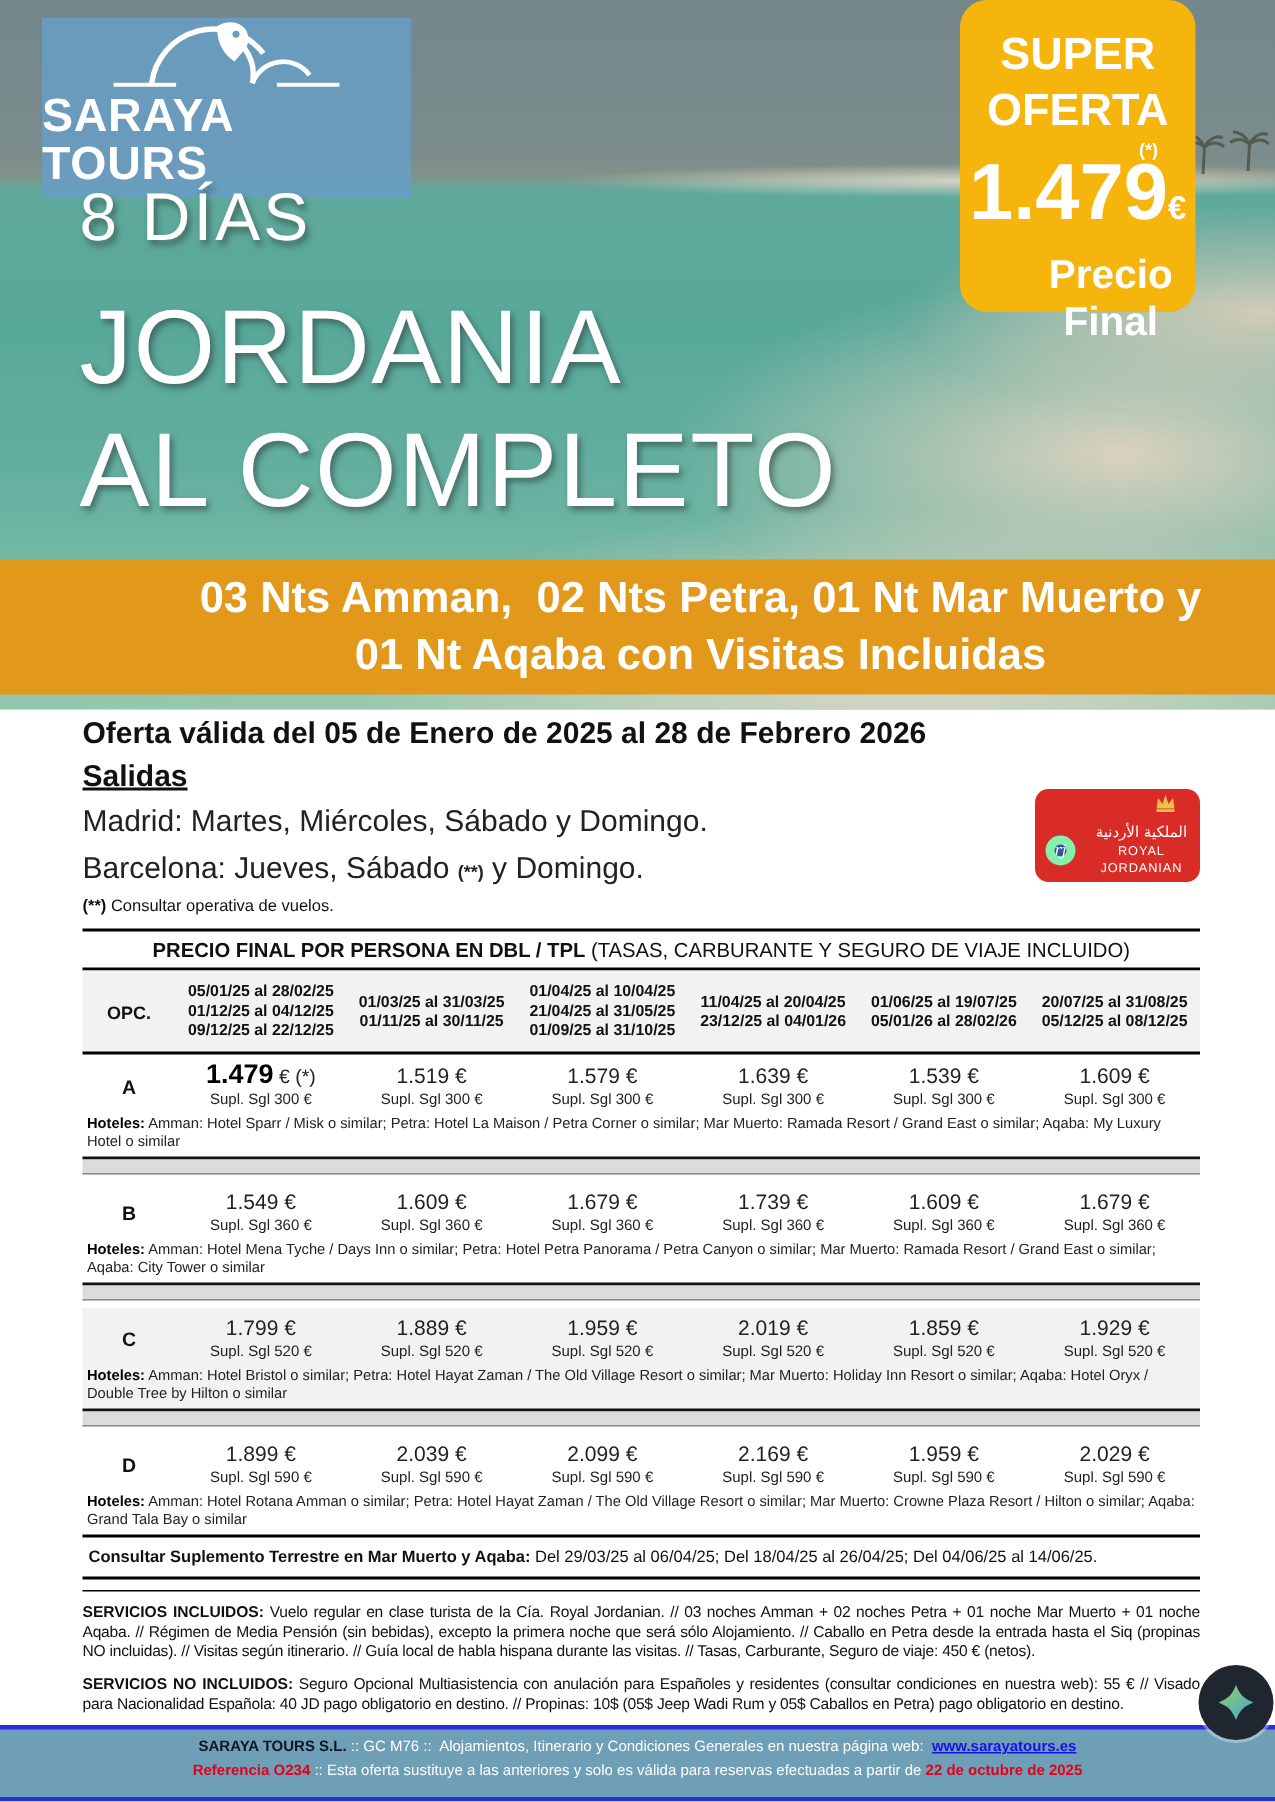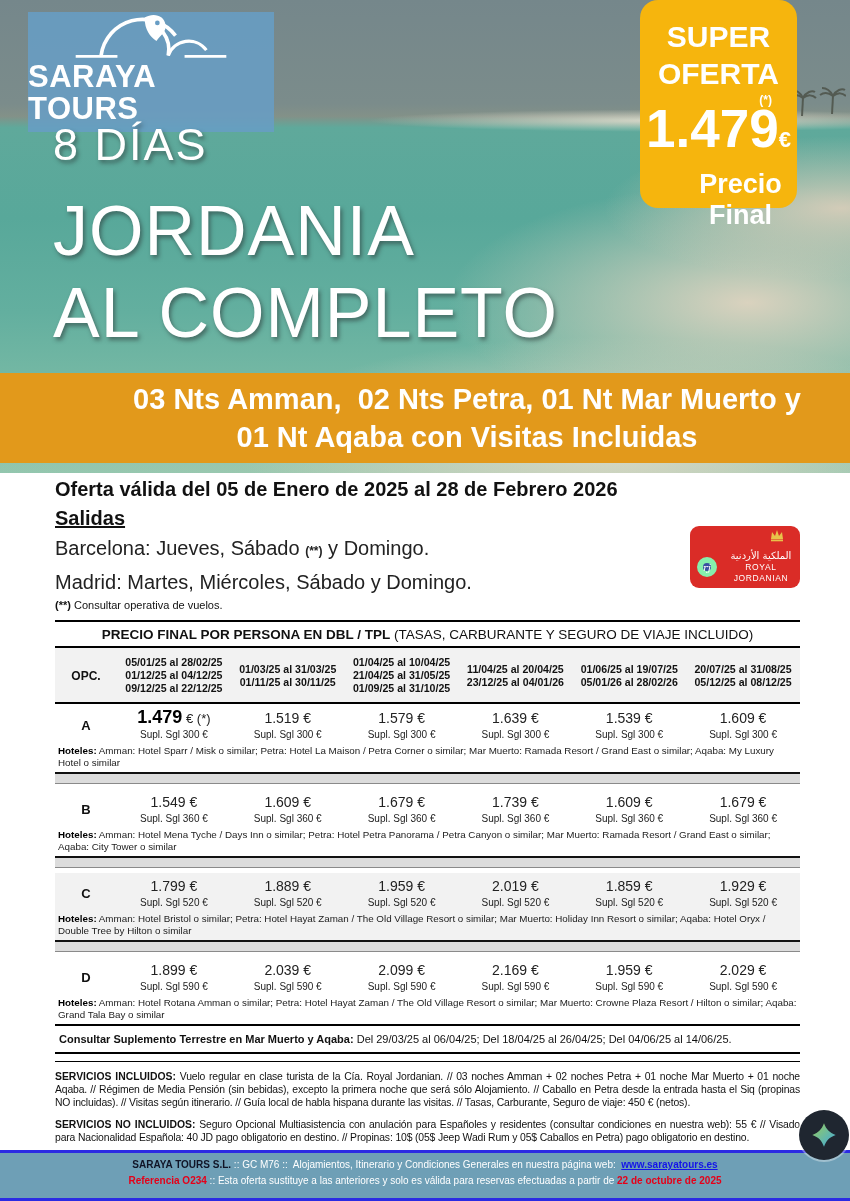--- a/index.html
+++ b/index.html
@@ -148,22 +148,22 @@
 
   <div class="banner">
     <div>03 Nts Amman,  02 Nts Petra, 01 Nt Mar Muerto y</div>
     <div>01 Nt Aqaba con Visitas Incluidas</div>
   </div>
 
   <div class="main">
 
     <div class="validity">Oferta válida del 05 de Enero de 2025 al 28 de Febrero 2026</div>
     <div class="salidas">Salidas</div>
+    <div class="city">Madrid: Martes, Miércoles, Sábado y Domingo.</div>
     <div class="city"><span>Barcelona: Jueves, Sábado </span><span class="mk">(**)</span><span> y Domingo.</span></div>
-    <div class="city">Madrid: Martes, Miércoles, Sábado y Domingo.</div>
     <div class="flight-note"><b>(**)</b><span> Consultar operativa de vuelos.</span></div>
 
     <div class="rj">
       <svg class="rj-crown" width="18" height="13" viewBox="0 0 18 13">
         <path d="M3 10 L4 3 L7 7 L9 1 L11 7 L14 3 L15 10 Z" fill="#E8C24A"></path>
         <rect x="3" y="10.5" width="12" height="1.8" fill="#E8C24A"></rect>
       </svg>
       <div class="rj-row">
         <div class="rj-circle">rj</div>
         <div>

